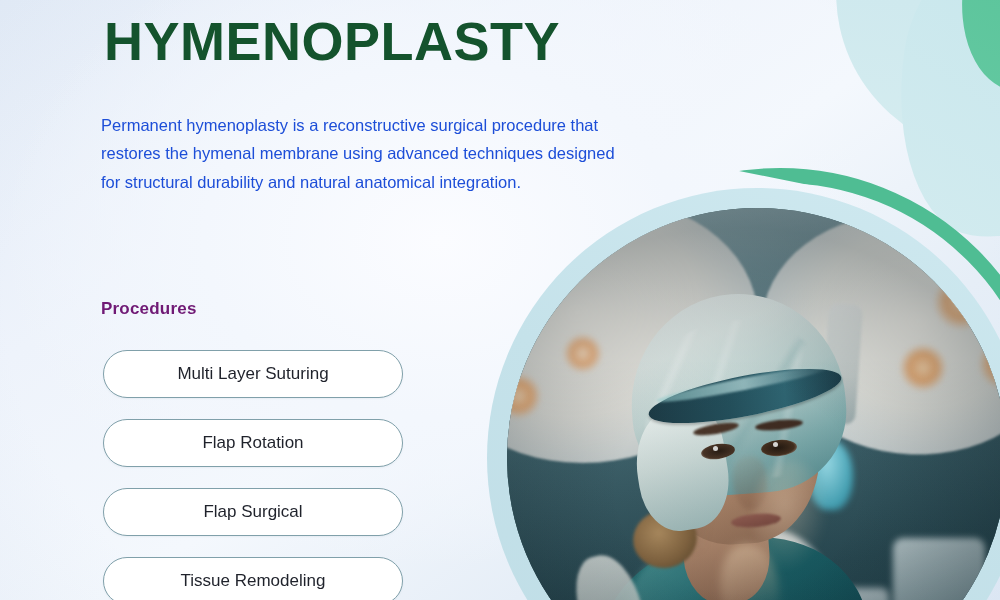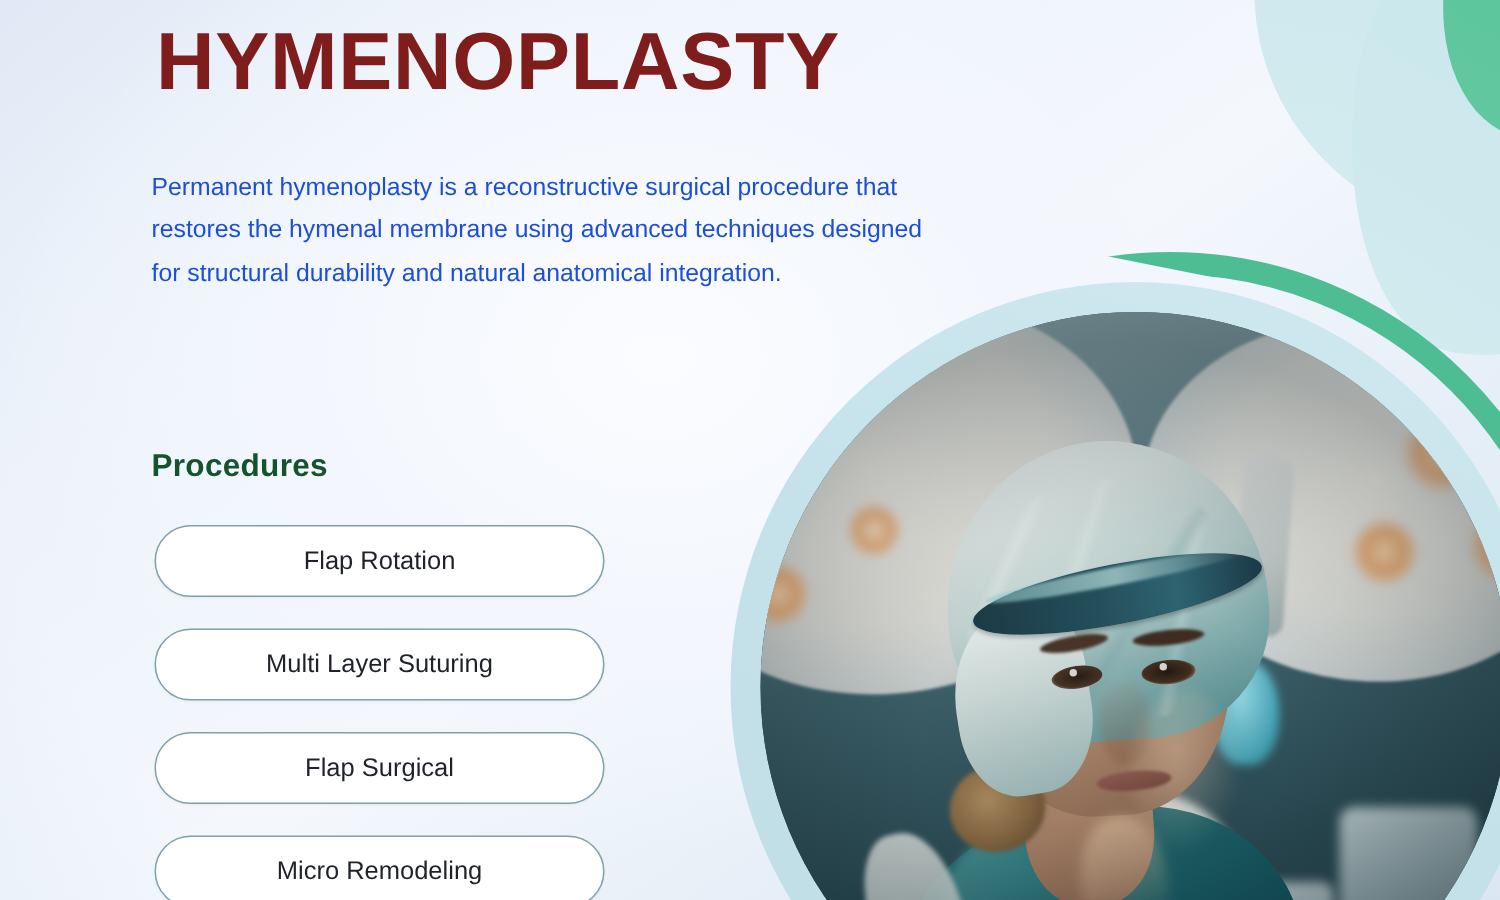--- a/index.html
+++ b/index.html
@@ -346,42 +346,42 @@
       linear-gradient(180deg, rgba(255,255,255,0.06) 0%, rgba(0,0,0,0) 30%, rgba(6,20,26,0.22) 100%);
   }
 
   
   .title {
     position: absolute;
     left: 104px; top: 12px;
     font-size: 54px;
     font-weight: 700;
     letter-spacing: 0.5px;
-    color: #7f1d1d;
+    color: #14532d;
     margin: 0;
     line-height: 1.1;
     text-align: right;
   }
   .lead {
     position: absolute;
     left: 101px; top: 111px;
     width: 520px;
     margin: 0;
     font-size: 16.5px;
     line-height: 1.72;
     color: #1d4ed8;
     font-weight: 400;
   }
   .section-title {
     position: absolute;
     left: 101px; top: 299px;
     margin: 0;
-    font-size: 21px;
+    font-size: 17px;
     font-weight: 700;
-    color: #14532d;
+    color: #701a75;
     letter-spacing: 0.2px;
   }
   .pill-list {
     position: absolute;
     left: 103px; top: 350px;
     width: 300px;
     margin: 0; padding: 0;
     list-style: none;
   }
   .pill {
@@ -459,26 +459,26 @@
   </div>
 
   <h1 class="title">HYMENOPLASTY</h1>
 
   <p class="lead">Permanent hymenoplasty is a reconstructive surgical procedure that restores the hymenal membrane using advanced techniques designed for structural durability and natural anatomical integration.</p>
 
   <h2 class="section-title">Procedures</h2>
 
   <ul class="pill-list">
     <li class="pill">
-      <span>Flap Rotation</span>
+      <span>Multi Layer Suturing</span>
     </li>
     <li class="pill">
-      <span>Multi Layer Suturing</span>
+      <span>Flap Rotation</span>
     </li>
     <li class="pill">
       <span>Flap Surgical</span>
     </li>
     <li class="pill">
-      <span>Micro Remodeling</span>
+      <span>Tissue Remodeling</span>
     </li>
   </ul>
 
 </div>
 
 </body></html>

